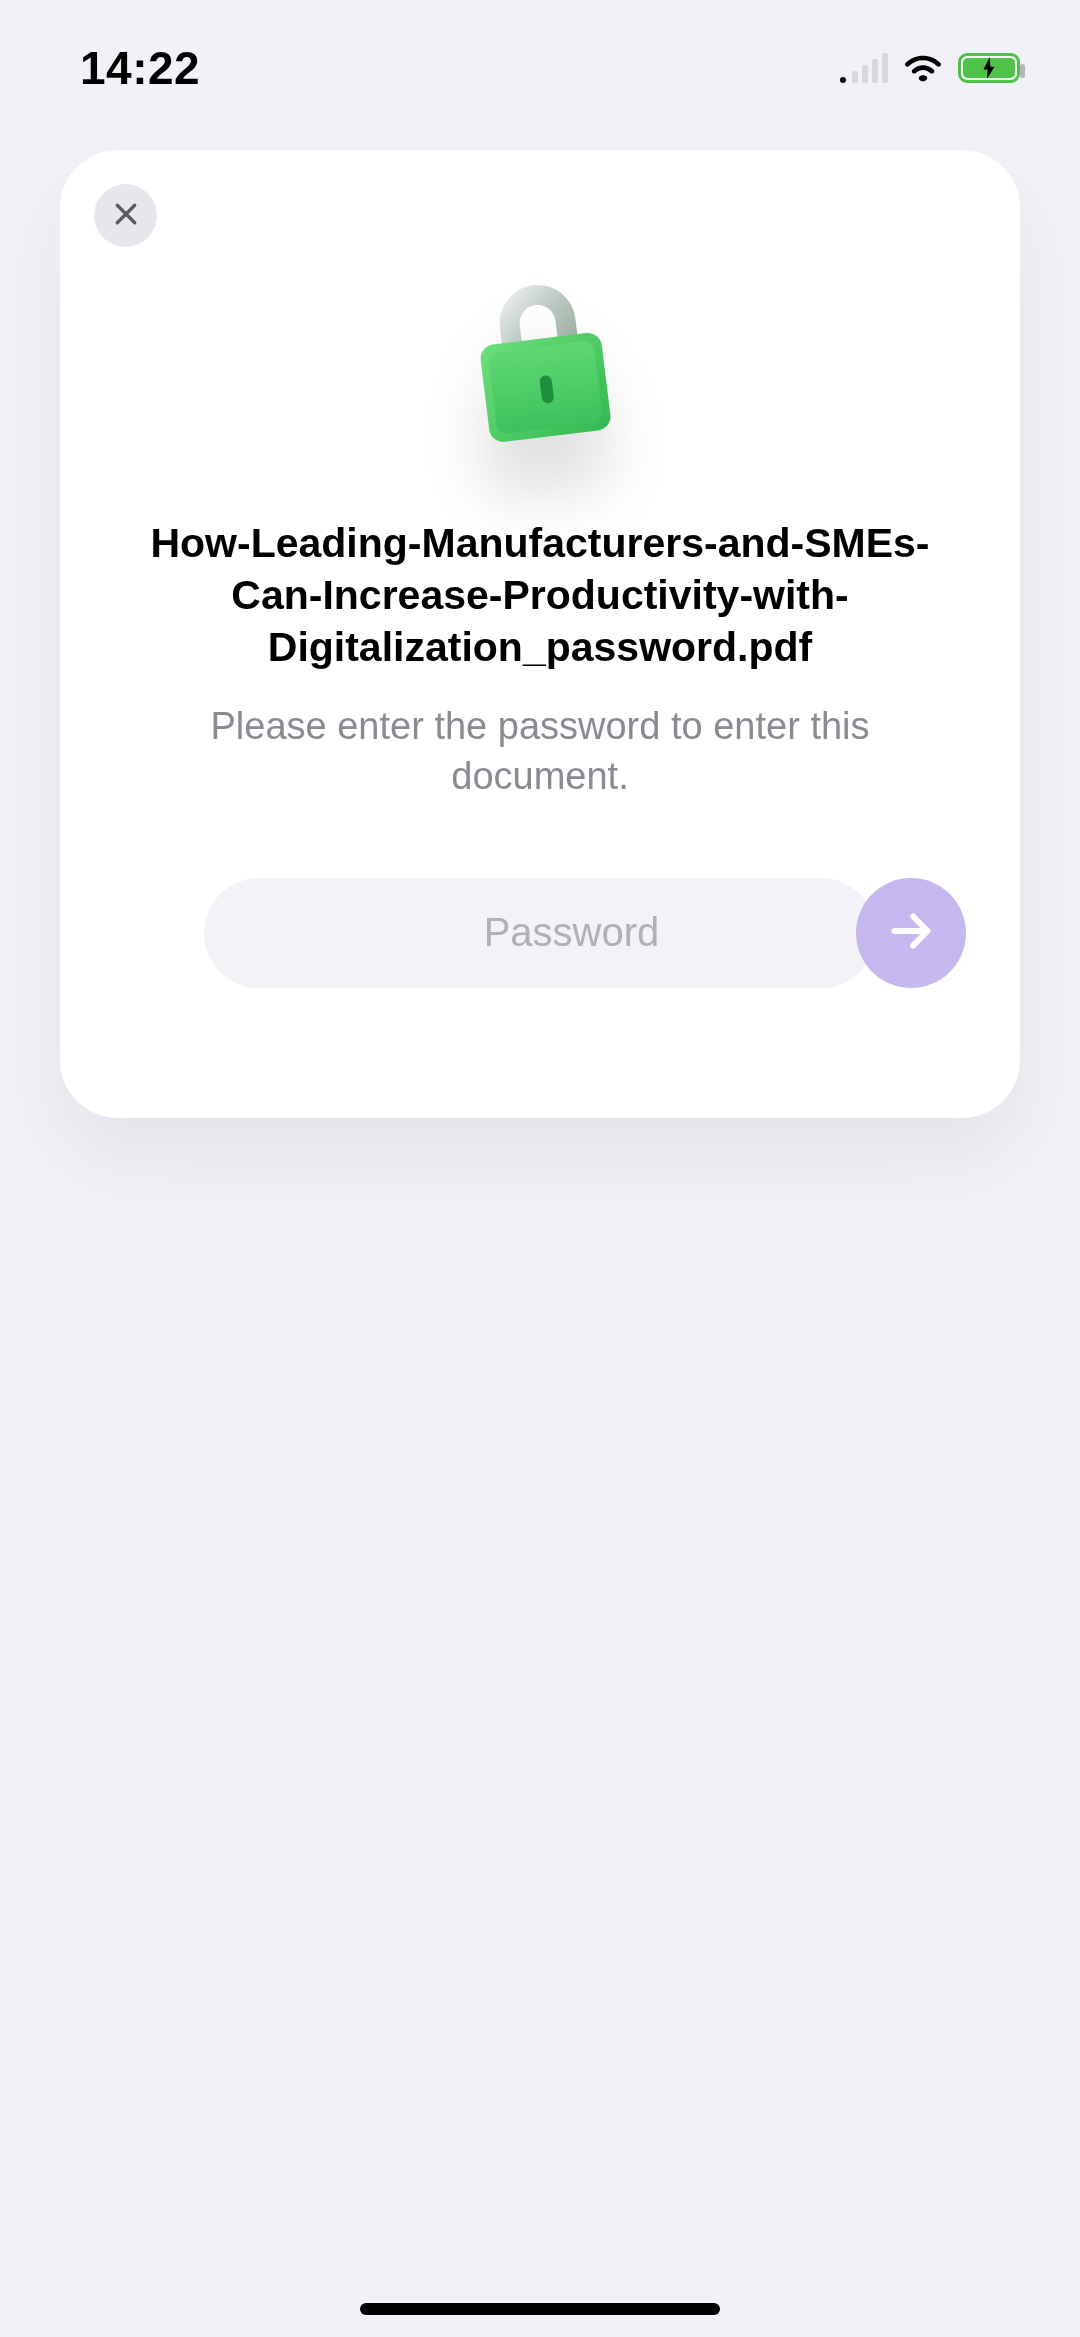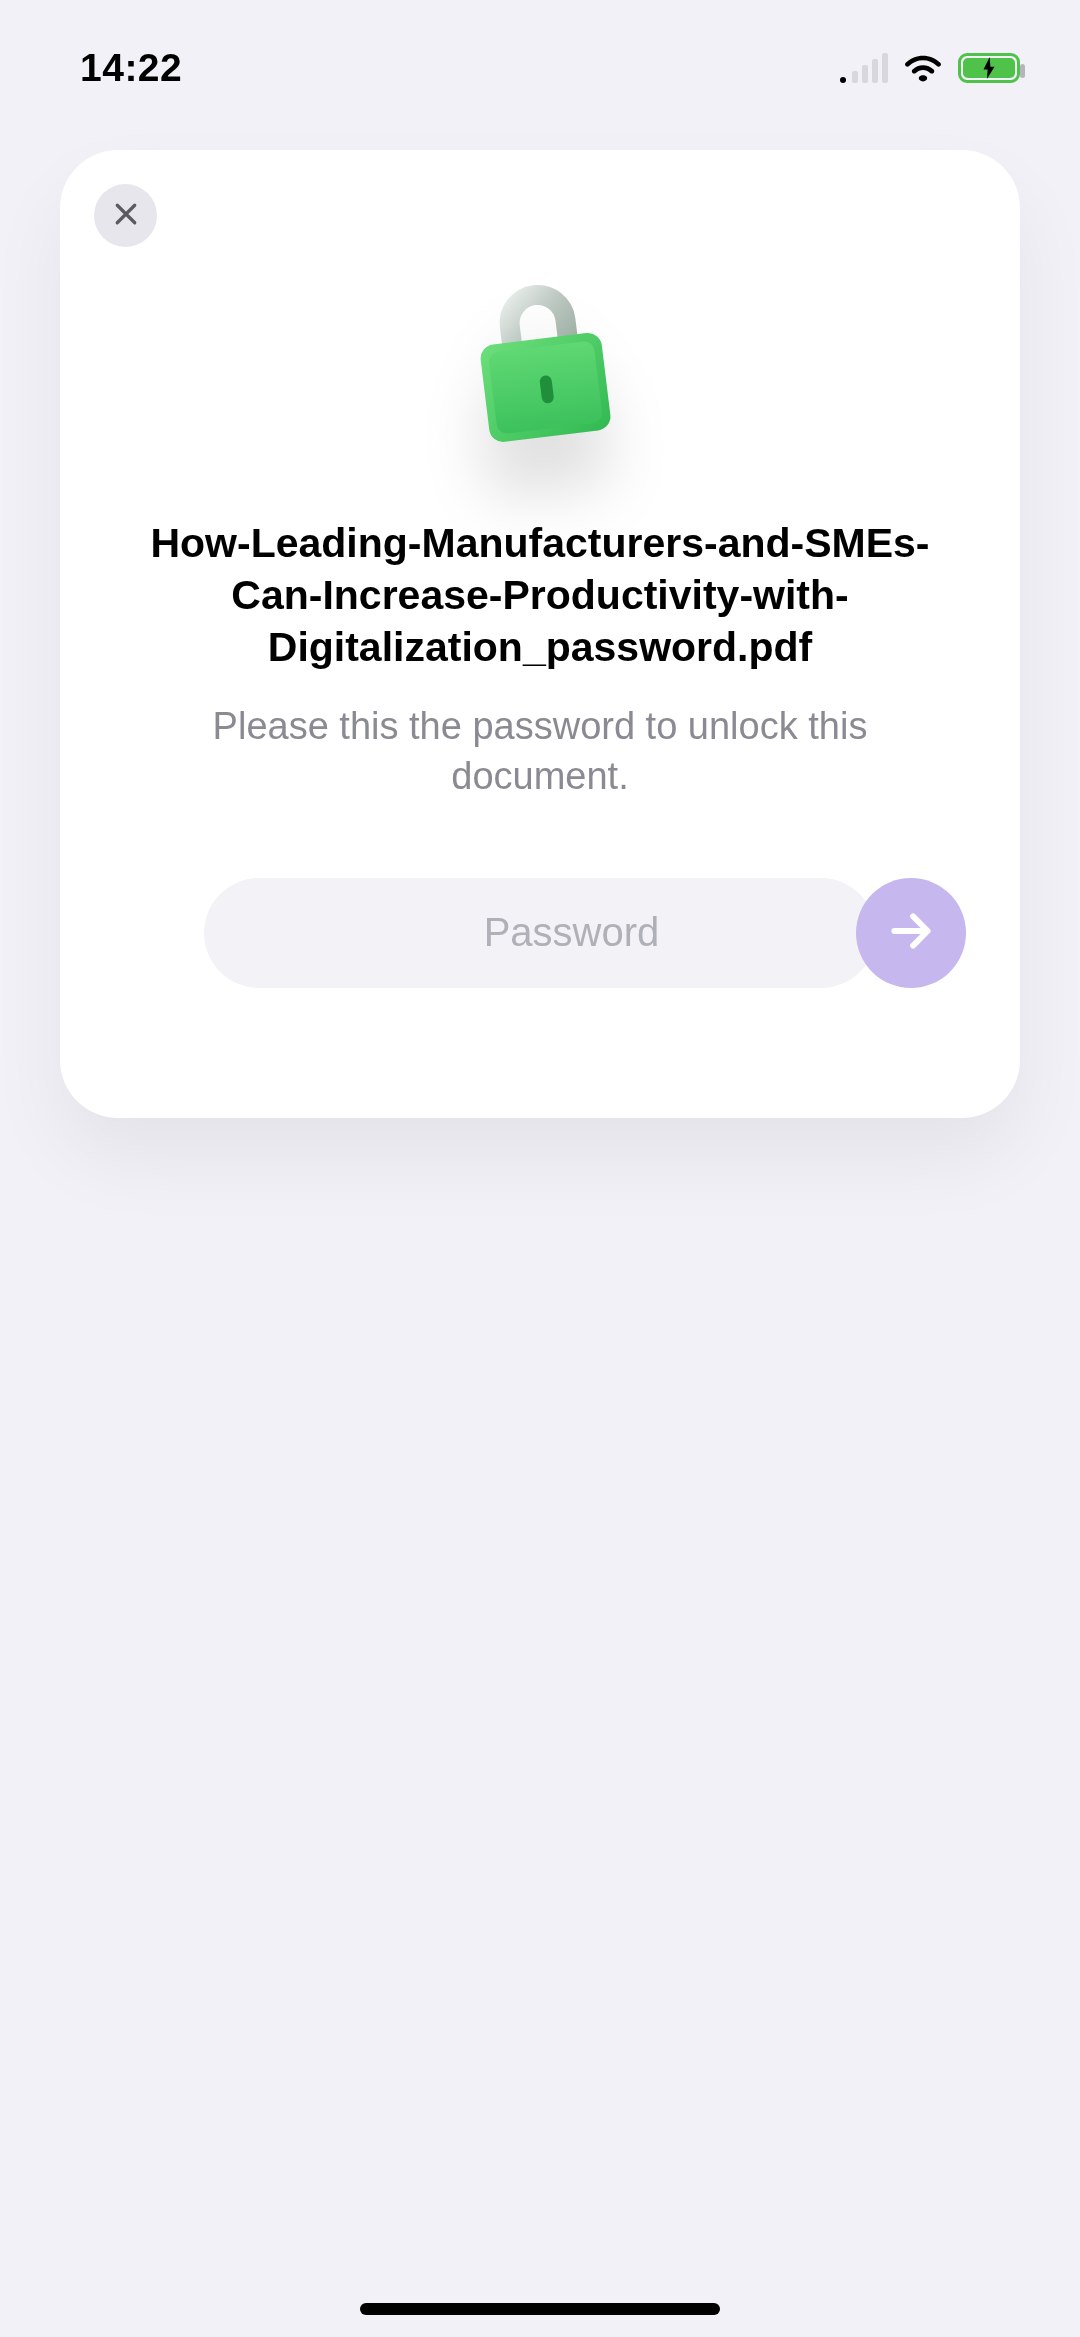--- a/index.html
+++ b/index.html
@@ -15,21 +15,21 @@
   .status-bar {
     position: absolute;
     top: 0; left: 0; right: 0;
     height: 100px;
     display: flex;
     align-items: center;
     justify-content: space-between;
     padding: 36px 60px 0 80px;
   }
   .status-time {
-    font-size: 39px;
+    font-size: 46px;
     font-weight: 600;
     color: #000;
     letter-spacing: 0.5px;
   }
   .status-right {
     display: flex;
     align-items: center;
     gap: 16px;
   }
   .signal-bars { display: inline-flex; align-items: flex-end; gap: 4px; }
@@ -210,21 +210,21 @@
       <g transform="rotate(-7 80 90)">
         <path d="M55 70 V46 a28 28 0 0 1 56 0 V70" fill="none" stroke="url(#shk)" stroke-width="20" stroke-linecap="round"></path>
         <rect x="22" y="62" width="122" height="98" rx="14" fill="url(#body)"></rect>
         <rect x="30" y="70" width="106" height="82" rx="10" fill="url(#face)"></rect>
         <rect x="78" y="99" width="12" height="28" rx="6" fill="#1f8f3c"></rect>
       </g>
     </svg>
   </div>
 
   <h1 class="doc-title">How-Leading-Manufacturers-and-SMEs-Can-Increase-Productivity-with-Digitalization_password.pdf</h1>
-  <p class="doc-subtitle">Please this the password to unlock this document.</p>
+  <p class="doc-subtitle">Please enter the password to enter this document.</p>
 
   <div class="input-row">
     <input type="password" placeholder="Password" style="">
     <button class="submit-btn">
       <span>
         <svg viewBox="0 0 24 24">
             <path fill="none" stroke="#fff" stroke-width="2.8" stroke-linecap="round" stroke-linejoin="round" d="M4 12h15M13 5l7 7-7 7"></path>
           </svg>
       </span>
     </button>

